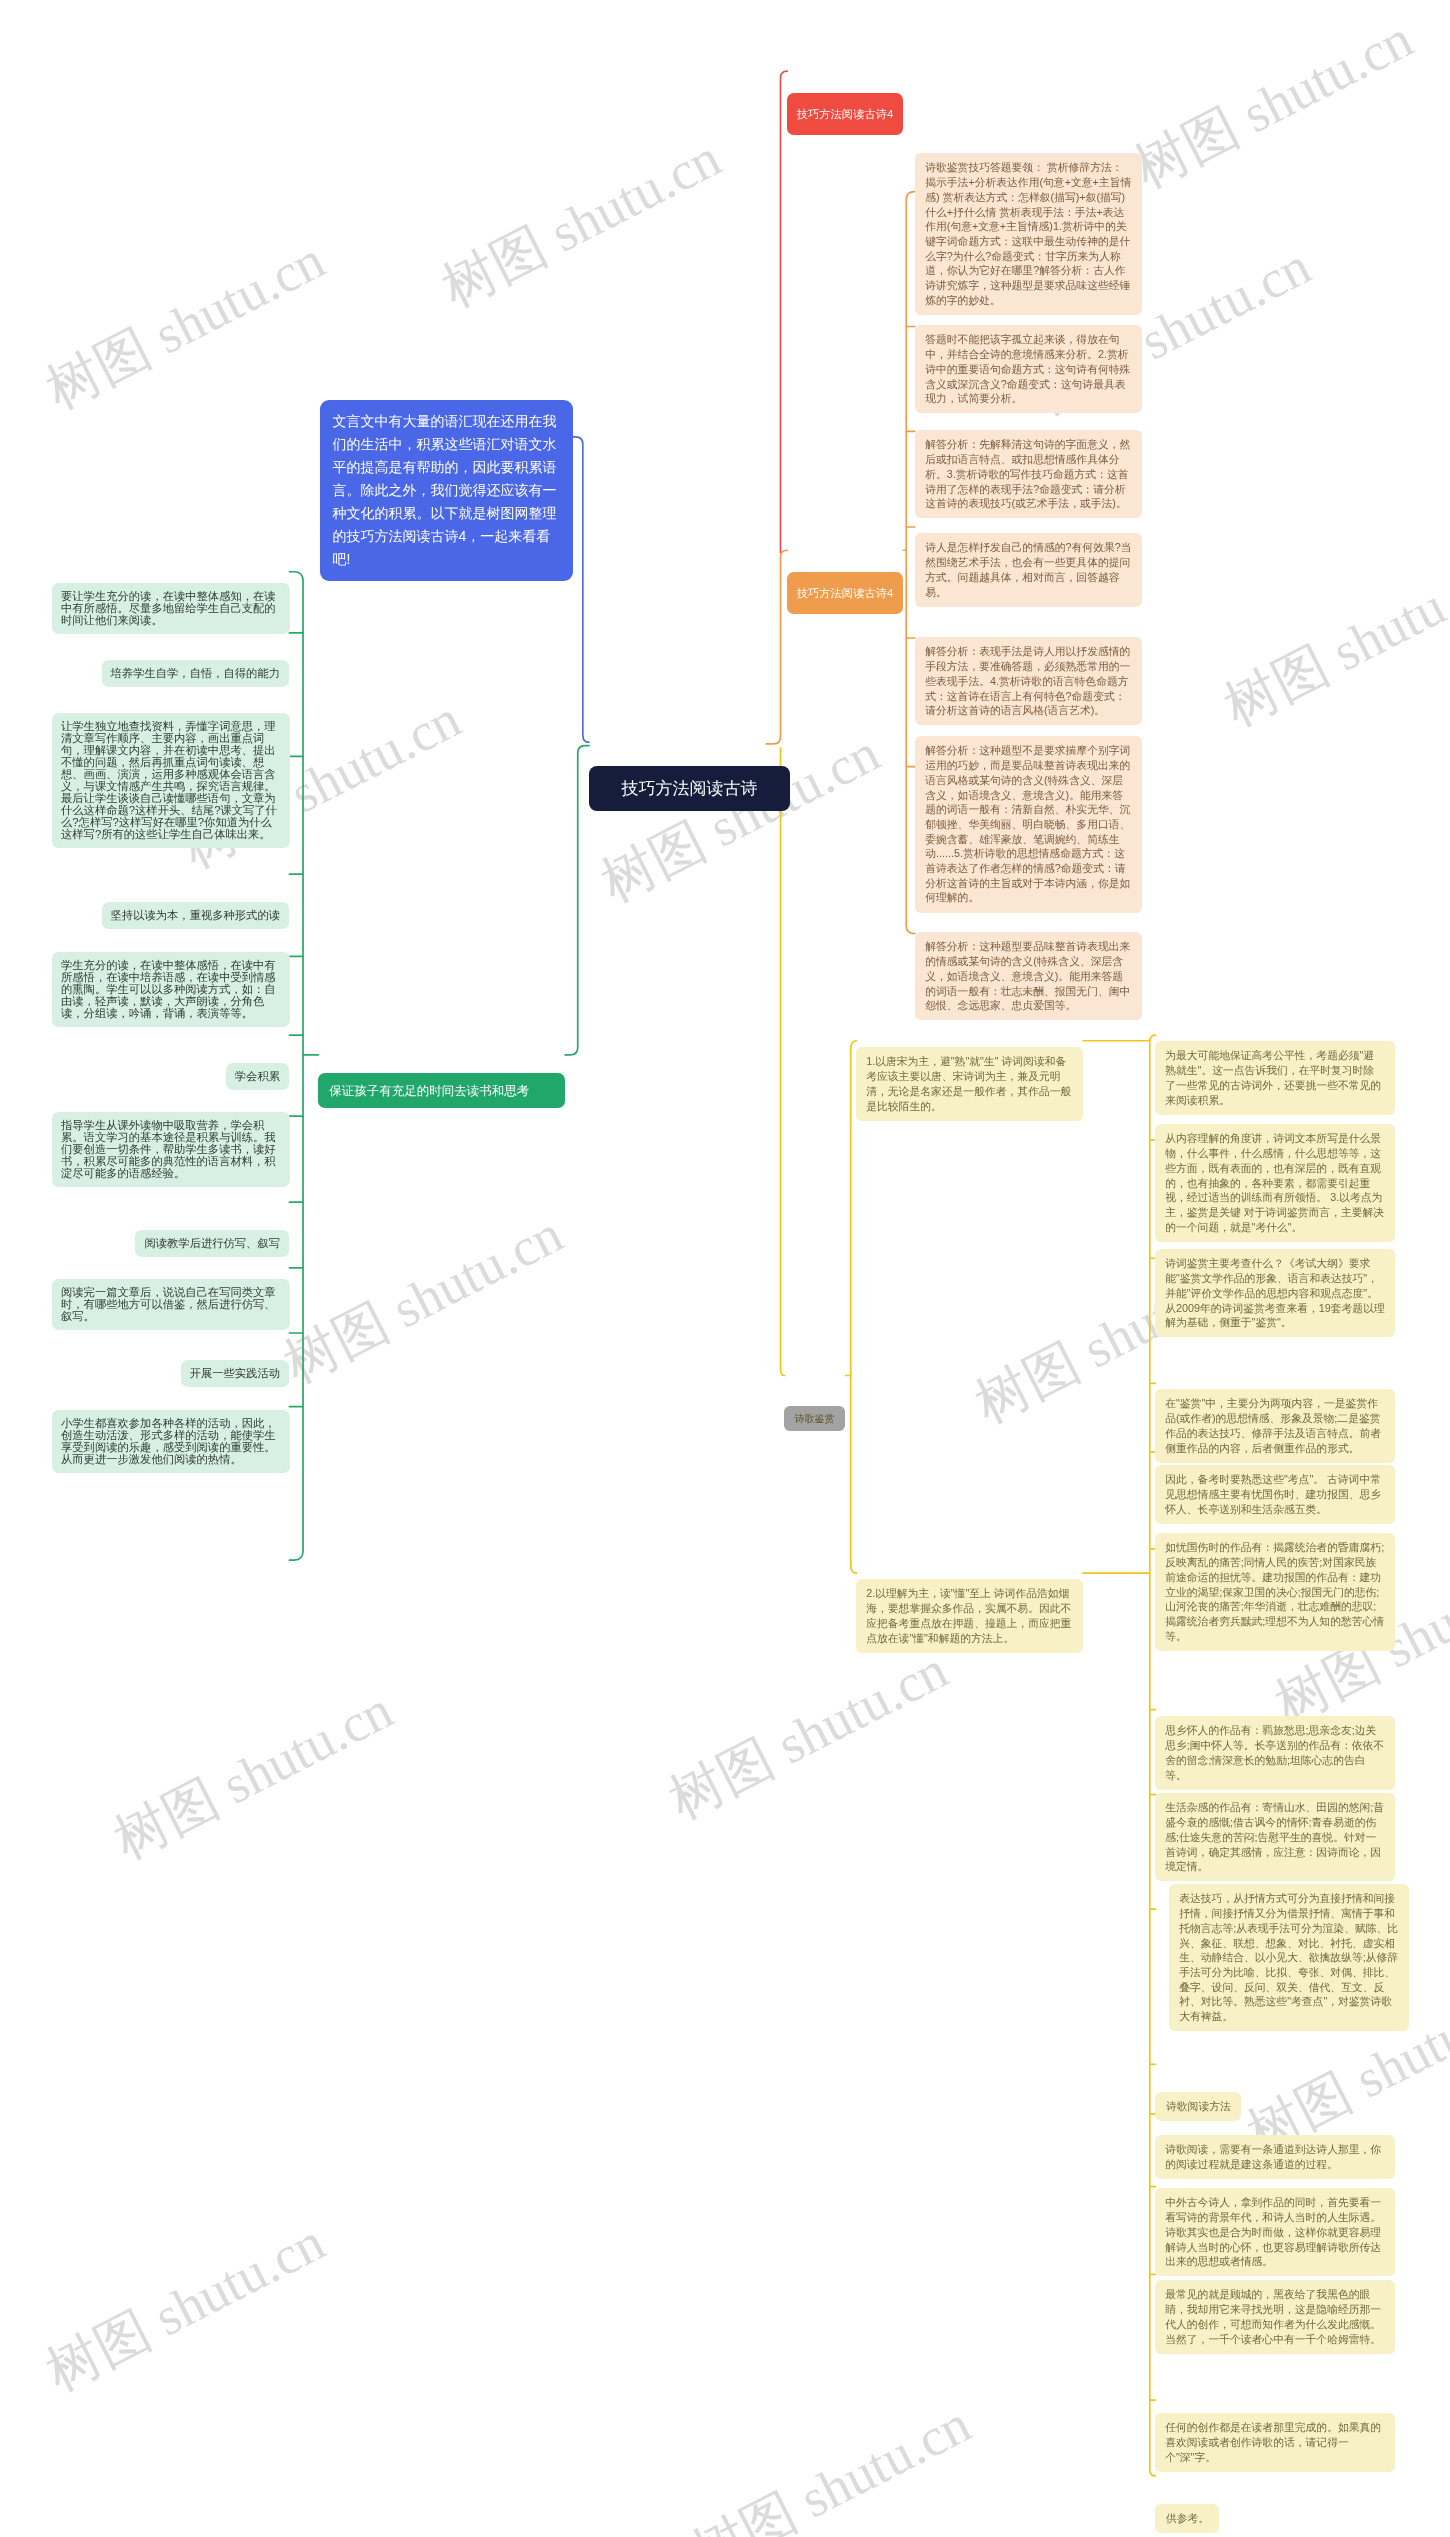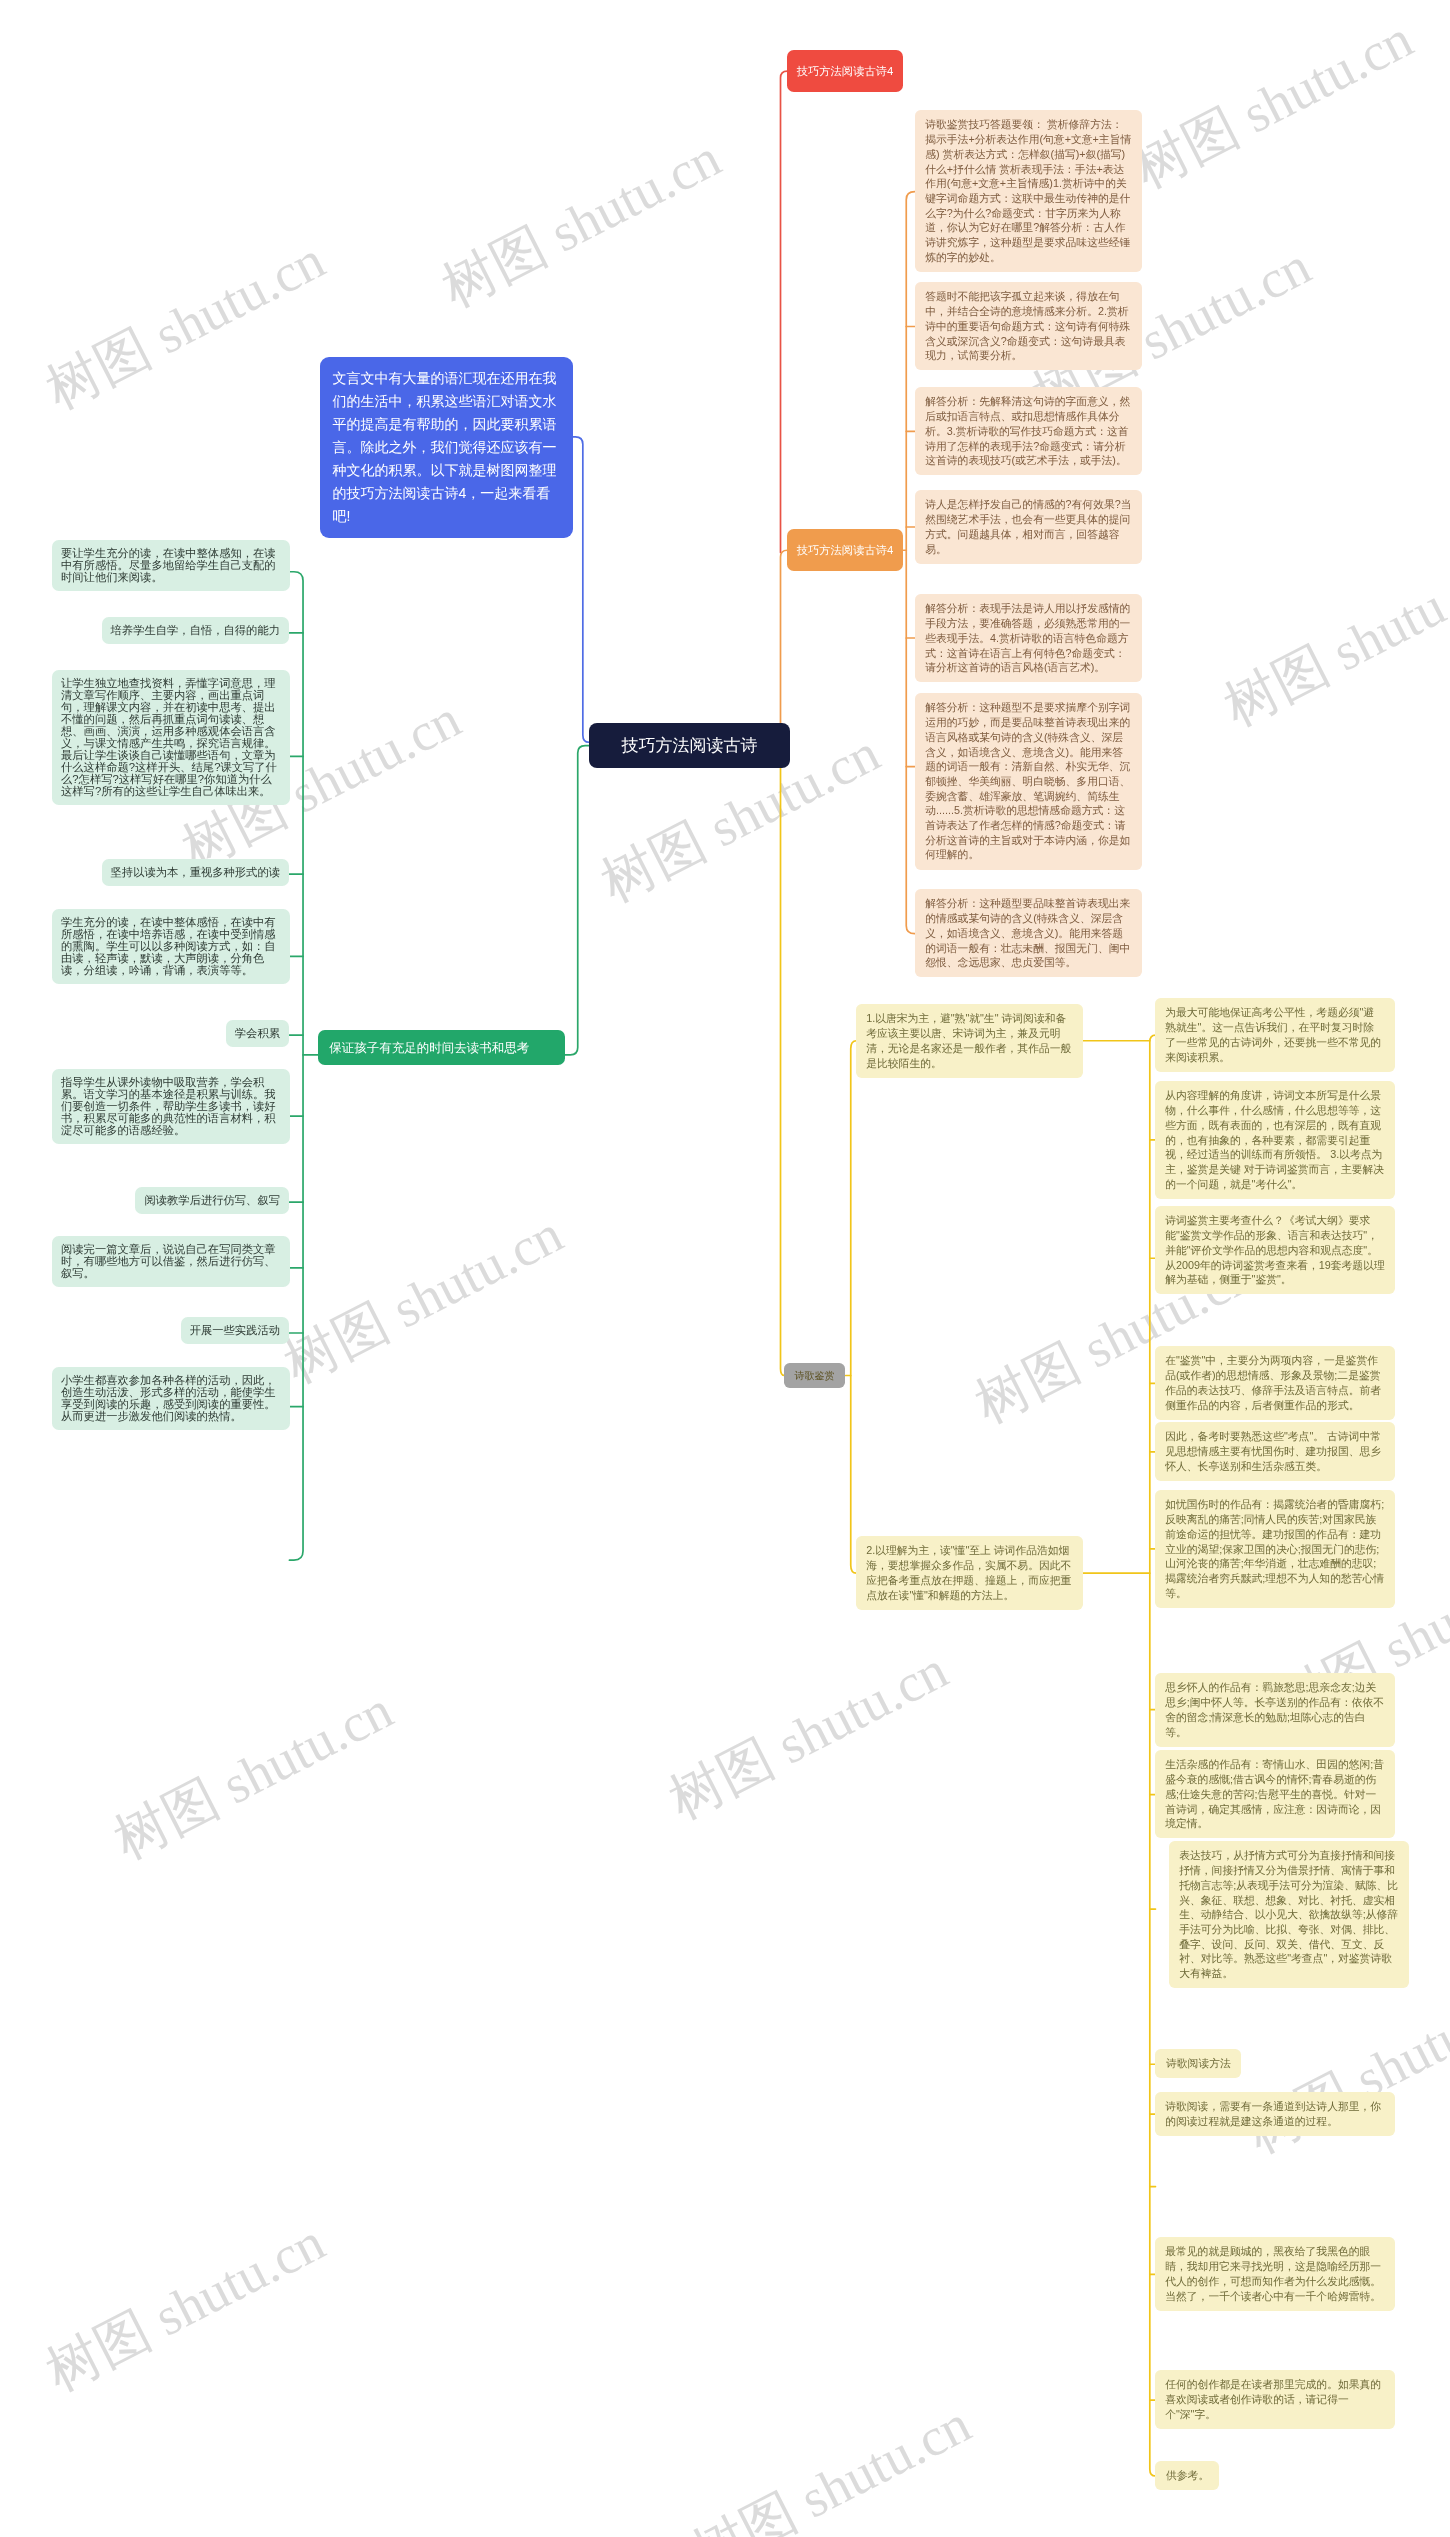--- a/index.html
+++ b/index.html
@@ -24,20 +24,21 @@
     white-space:nowrap;
     pointer-events:none;
   }
   #wires{position:absolute;left:0;top:0;z-index:1;}
   .node{
     position:absolute;
     z-index:2;
     box-sizing:border-box;
     border-radius:6.8px;
     word-break:break-all;
+    margin-top:43px;
   }
   .mint{
     background:#d8efe3;color:#2e3b34;
     font-size:11.3px;line-height:12px;
     padding:7.4px 9px;width:238px;
   }
   .mint.short{width:auto;left:auto;right:1161px;white-space:nowrap;}
   .peach{
     background:#fae6d3;color:#7d5b3e;
     font-size:10.8px;line-height:14.7px;
@@ -181,20 +182,21 @@
   <div class="node lyellow" style="left:1155px;top:1081px">从内容理解的角度讲，诗词文本所写是什么景物，什么事件，什么感情，什么思想等等，这些方面，既有表面的，也有深层的，既有直观的，也有抽象的，各种要素，都需要引起重视，经过适当的训练而有所领悟。 3.以考点为主，鉴赏是关键 对于诗词鉴赏而言，主要解决的一个问题，就是"考什么"。</div>
   <div class="node lyellow" style="left:1155px;top:1206px">诗词鉴赏主要考查什么？《考试大纲》要求能"鉴赏文学作品的形象、语言和表达技巧"，并能"评价文学作品的思想内容和观点态度"。从2009年的诗词鉴赏考查来看，19套考题以理解为基础，侧重于"鉴赏"。</div>
   <div class="node lyellow" style="left:1155px;top:1346px">在"鉴赏"中，主要分为两项内容，一是鉴赏作品(或作者)的思想情感、形象及景物;二是鉴赏作品的表达技巧、修辞手法及语言特点。前者侧重作品的内容，后者侧重作品的形式。</div>
   <div class="node lyellow" style="left:1155px;top:1422px">因此，备考时要熟悉这些"考点"。 古诗词中常见思想情感主要有忧国伤时、建功报国、思乡怀人、长亭送别和生活杂感五类。</div>
   <div class="node lyellow" style="left:1155px;top:1490px">如忧国伤时的作品有：揭露统治者的昏庸腐朽;反映离乱的痛苦;同情人民的疾苦;对国家民族前途命运的担忧等。建功报国的作品有：建功立业的渴望;保家卫国的决心;报国无门的悲伤;山河沦丧的痛苦;年华消逝，壮志难酬的悲叹;揭露统治者穷兵黩武;理想不为人知的愁苦心情等。</div>
   <div class="node lyellow" style="left:1155px;top:1673px">思乡怀人的作品有：羁旅愁思;思亲念友;边关思乡;闺中怀人等。长亭送别的作品有：依依不舍的留念;情深意长的勉励;坦陈心志的告白等。</div>
   <div class="node lyellow" style="left:1155px;top:1750px">生活杂感的作品有：寄情山水、田园的悠闲;昔盛今衰的感慨;借古讽今的情怀;青春易逝的伤感;仕途失意的苦闷;告慰平生的喜悦。针对一首诗词，确定其感情，应注意：因诗而论，因境定情。</div>
   <div class="node lyellow" style="left:1169px;top:1841px">表达技巧，从抒情方式可分为直接抒情和间接抒情，间接抒情又分为借景抒情、寓情于事和托物言志等;从表现手法可分为渲染、赋陈、比兴、象征、联想、想象、对比、衬托、虚实相生、动静结合、以小见大、欲擒故纵等;从修辞手法可分为比喻、比拟、夸张、对偶、排比、叠字、设问、反问、双关、借代、互文、反衬、对比等。熟悉这些"考查点"，对鉴赏诗歌大有裨益。</div>
   <div class="node lyellow short" style="left:1155px;top:2049px">诗歌阅读方法</div>
   <div class="node lyellow" style="left:1155px;top:2092px">诗歌阅读，需要有一条通道到达诗人那里，你的阅读过程就是建这条通道的过程。</div>
+  <div class="node lyellow" style="left:1155px;top:2145px">中外古今诗人，拿到作品的同时，首先要看一看写诗的背景年代，和诗人当时的人生际遇。诗歌其实也是合为时而做，这样你就更容易理解诗人当时的心怀，也更容易理解诗歌所传达出来的思想或者情感。</div>
   <div class="node lyellow" style="left:1155px;top:2237px">最常见的就是顾城的，黑夜给了我黑色的眼睛，我却用它来寻找光明，这是隐喻经历那一代人的创作，可想而知作者为什么发此感慨。当然了，一千个读者心中有一千个哈姆雷特。</div>
   <div class="node lyellow" style="left:1155px;top:2370px">任何的创作都是在读者那里完成的。如果真的喜欢阅读或者创作诗歌的话，请记得一个"深"字。</div>
   <div class="node lyellow short" style="left:1155px;top:2461px">供参考。</div>
 
   <div class="node branch-green" style="left:318px;top:1030px">保证孩子有充足的时间去读书和思考</div>
   <div class="node mint" style="left:52px;top:540px">要让学生充分的读，在读中整体感知，在读中有所感悟。尽量多地留给学生自己支配的时间让他们来阅读。</div>
   <div class="node mint short" style="top:617px">培养学生自学，自悟，自得的能力</div>
   <div class="node mint" style="left:52px;top:670px">让学生独立地查找资料，弄懂字词意思，理清文章写作顺序、主要内容，画出重点词句，理解课文内容，并在初读中思考、提出不懂的问题，然后再抓重点词句读读、想想、画画、演演，运用多种感观体会语言含义，与课文情感产生共鸣，探究语言规律。最后让学生谈谈自己读懂哪些语句，文章为什么这样命题?这样开头、结尾?课文写了什么?怎样写?这样写好在哪里?你知道为什么这样写?所有的这些让学生自己体味出来。</div>
   <div class="node mint short" style="top:859px">坚持以读为本，重视多种形式的读</div>
   <div class="node mint" style="left:52px;top:909px">学生充分的读，在读中整体感悟，在读中有所感悟，在读中培养语感，在读中受到情感的熏陶。学生可以以多种阅读方式，如：自由读，轻声读，默读，大声朗读，分角色读，分组读，吟诵，背诵，表演等等。</div>

